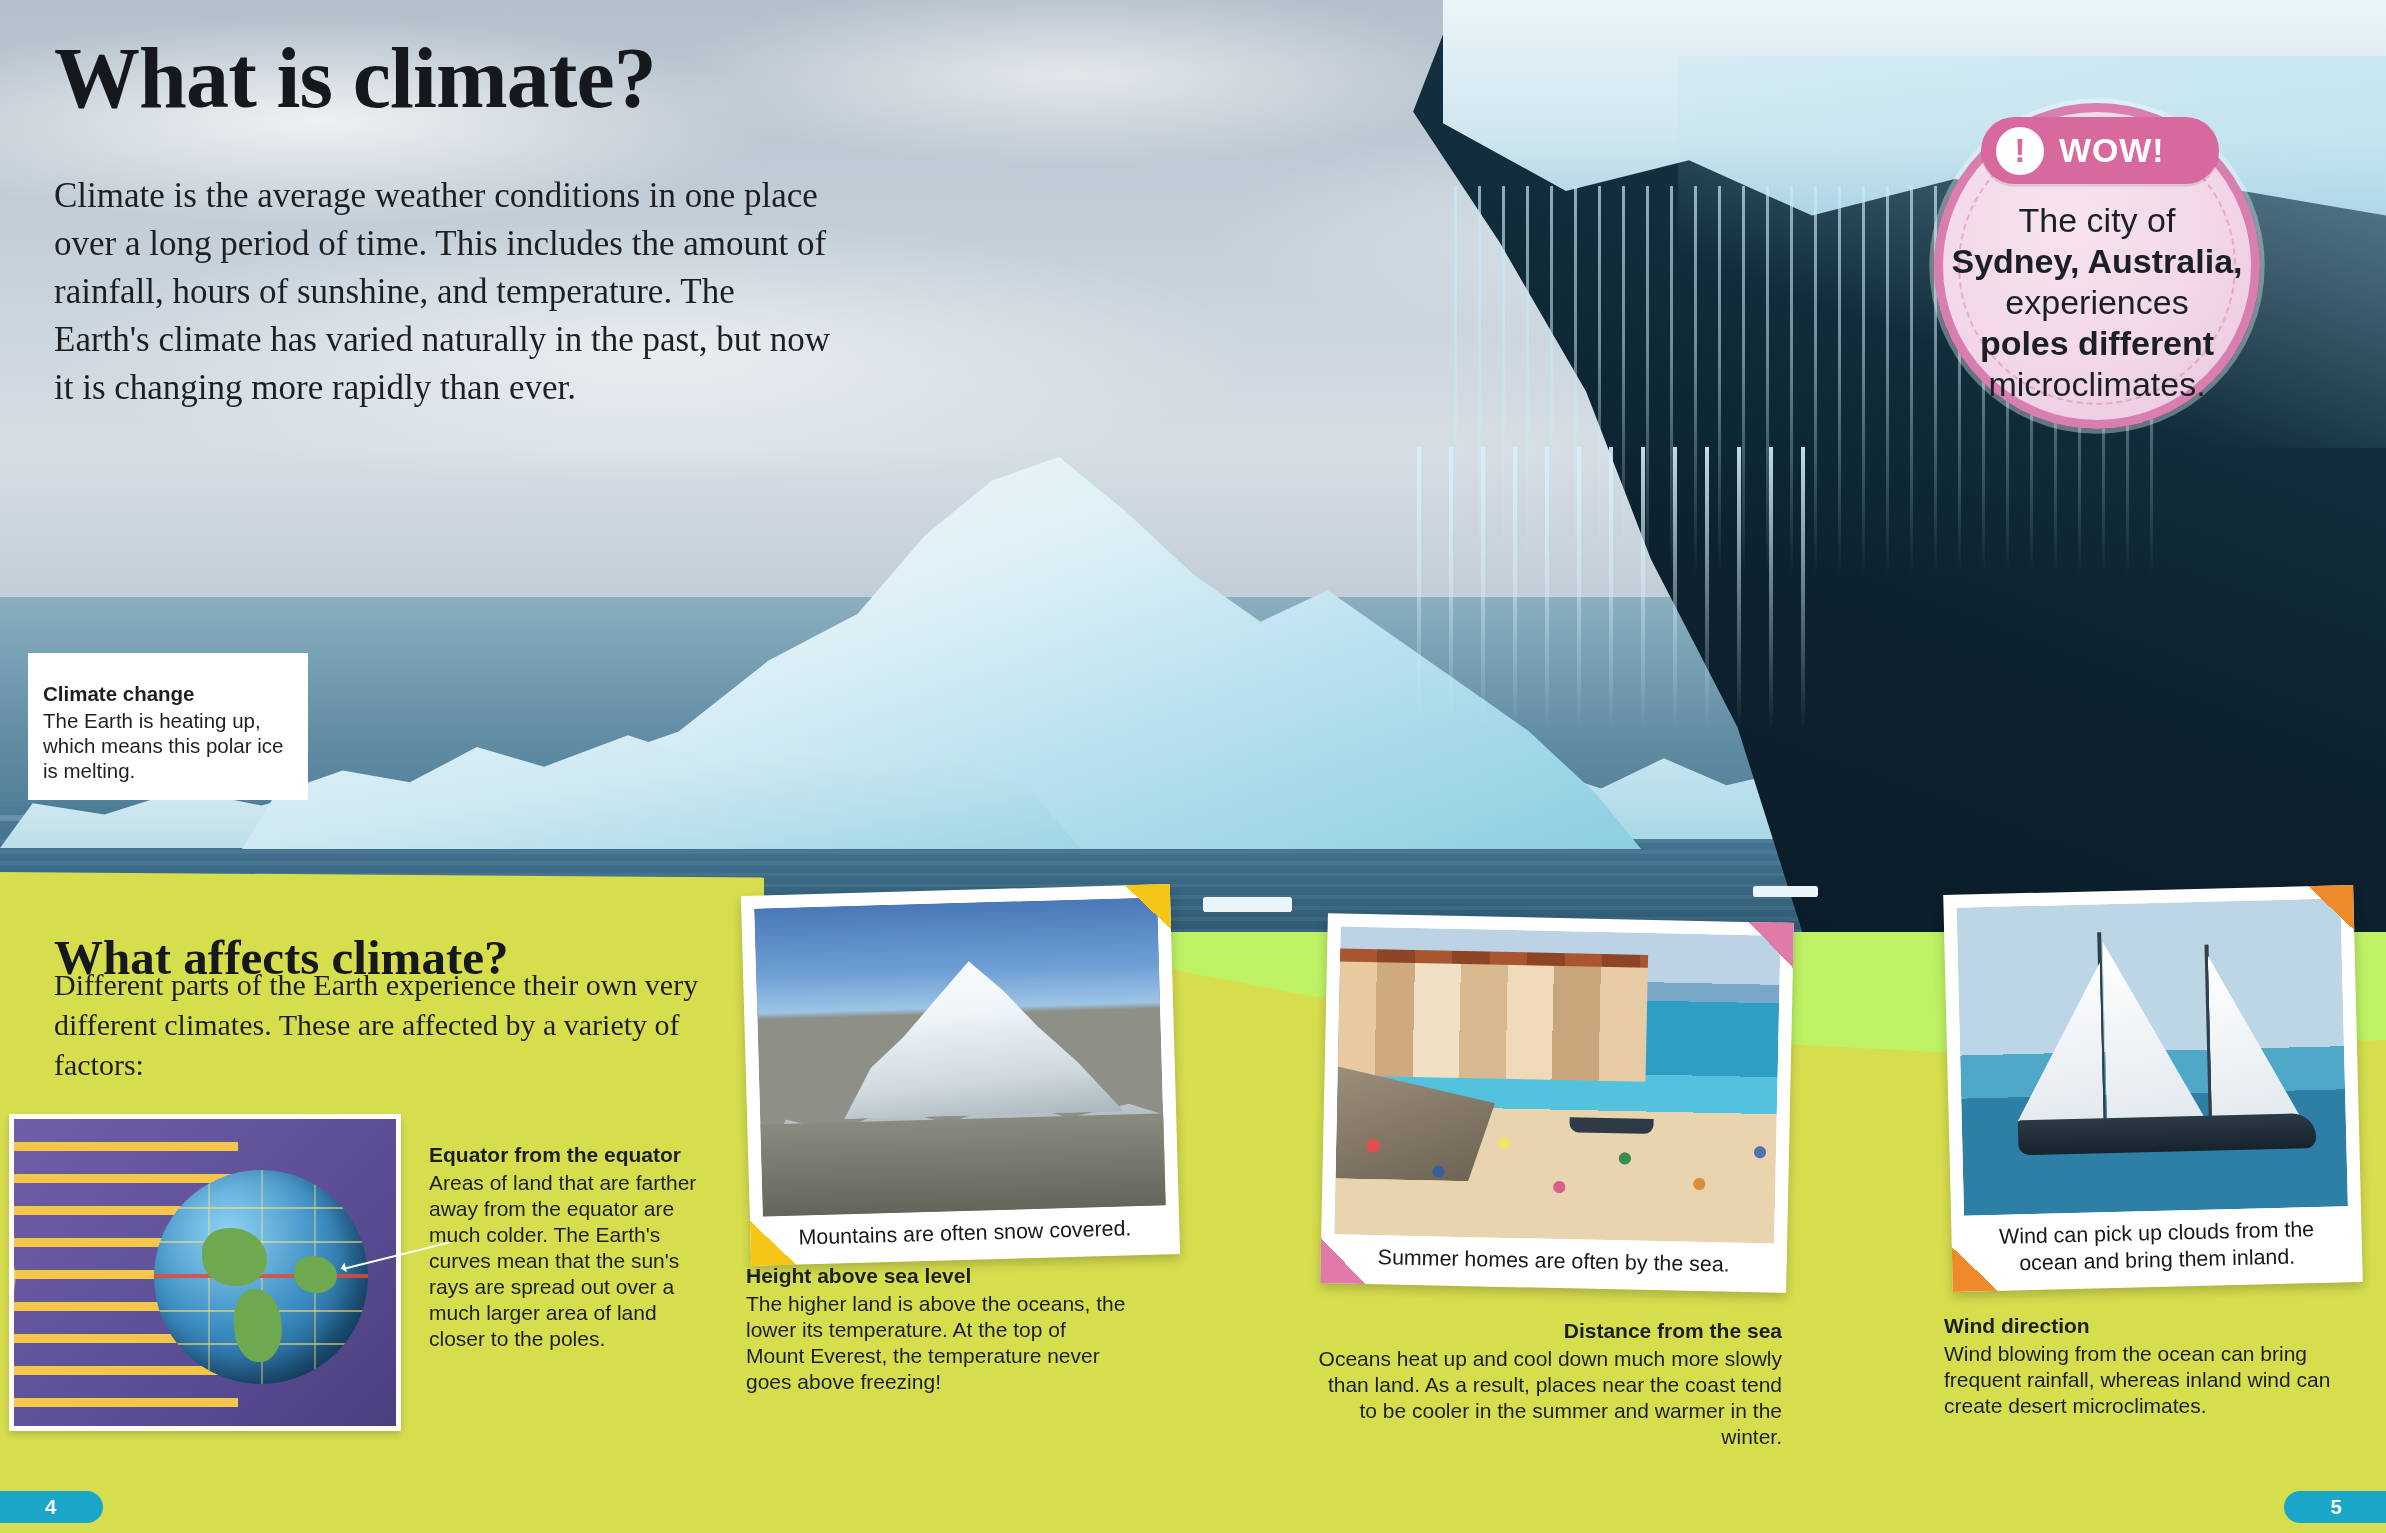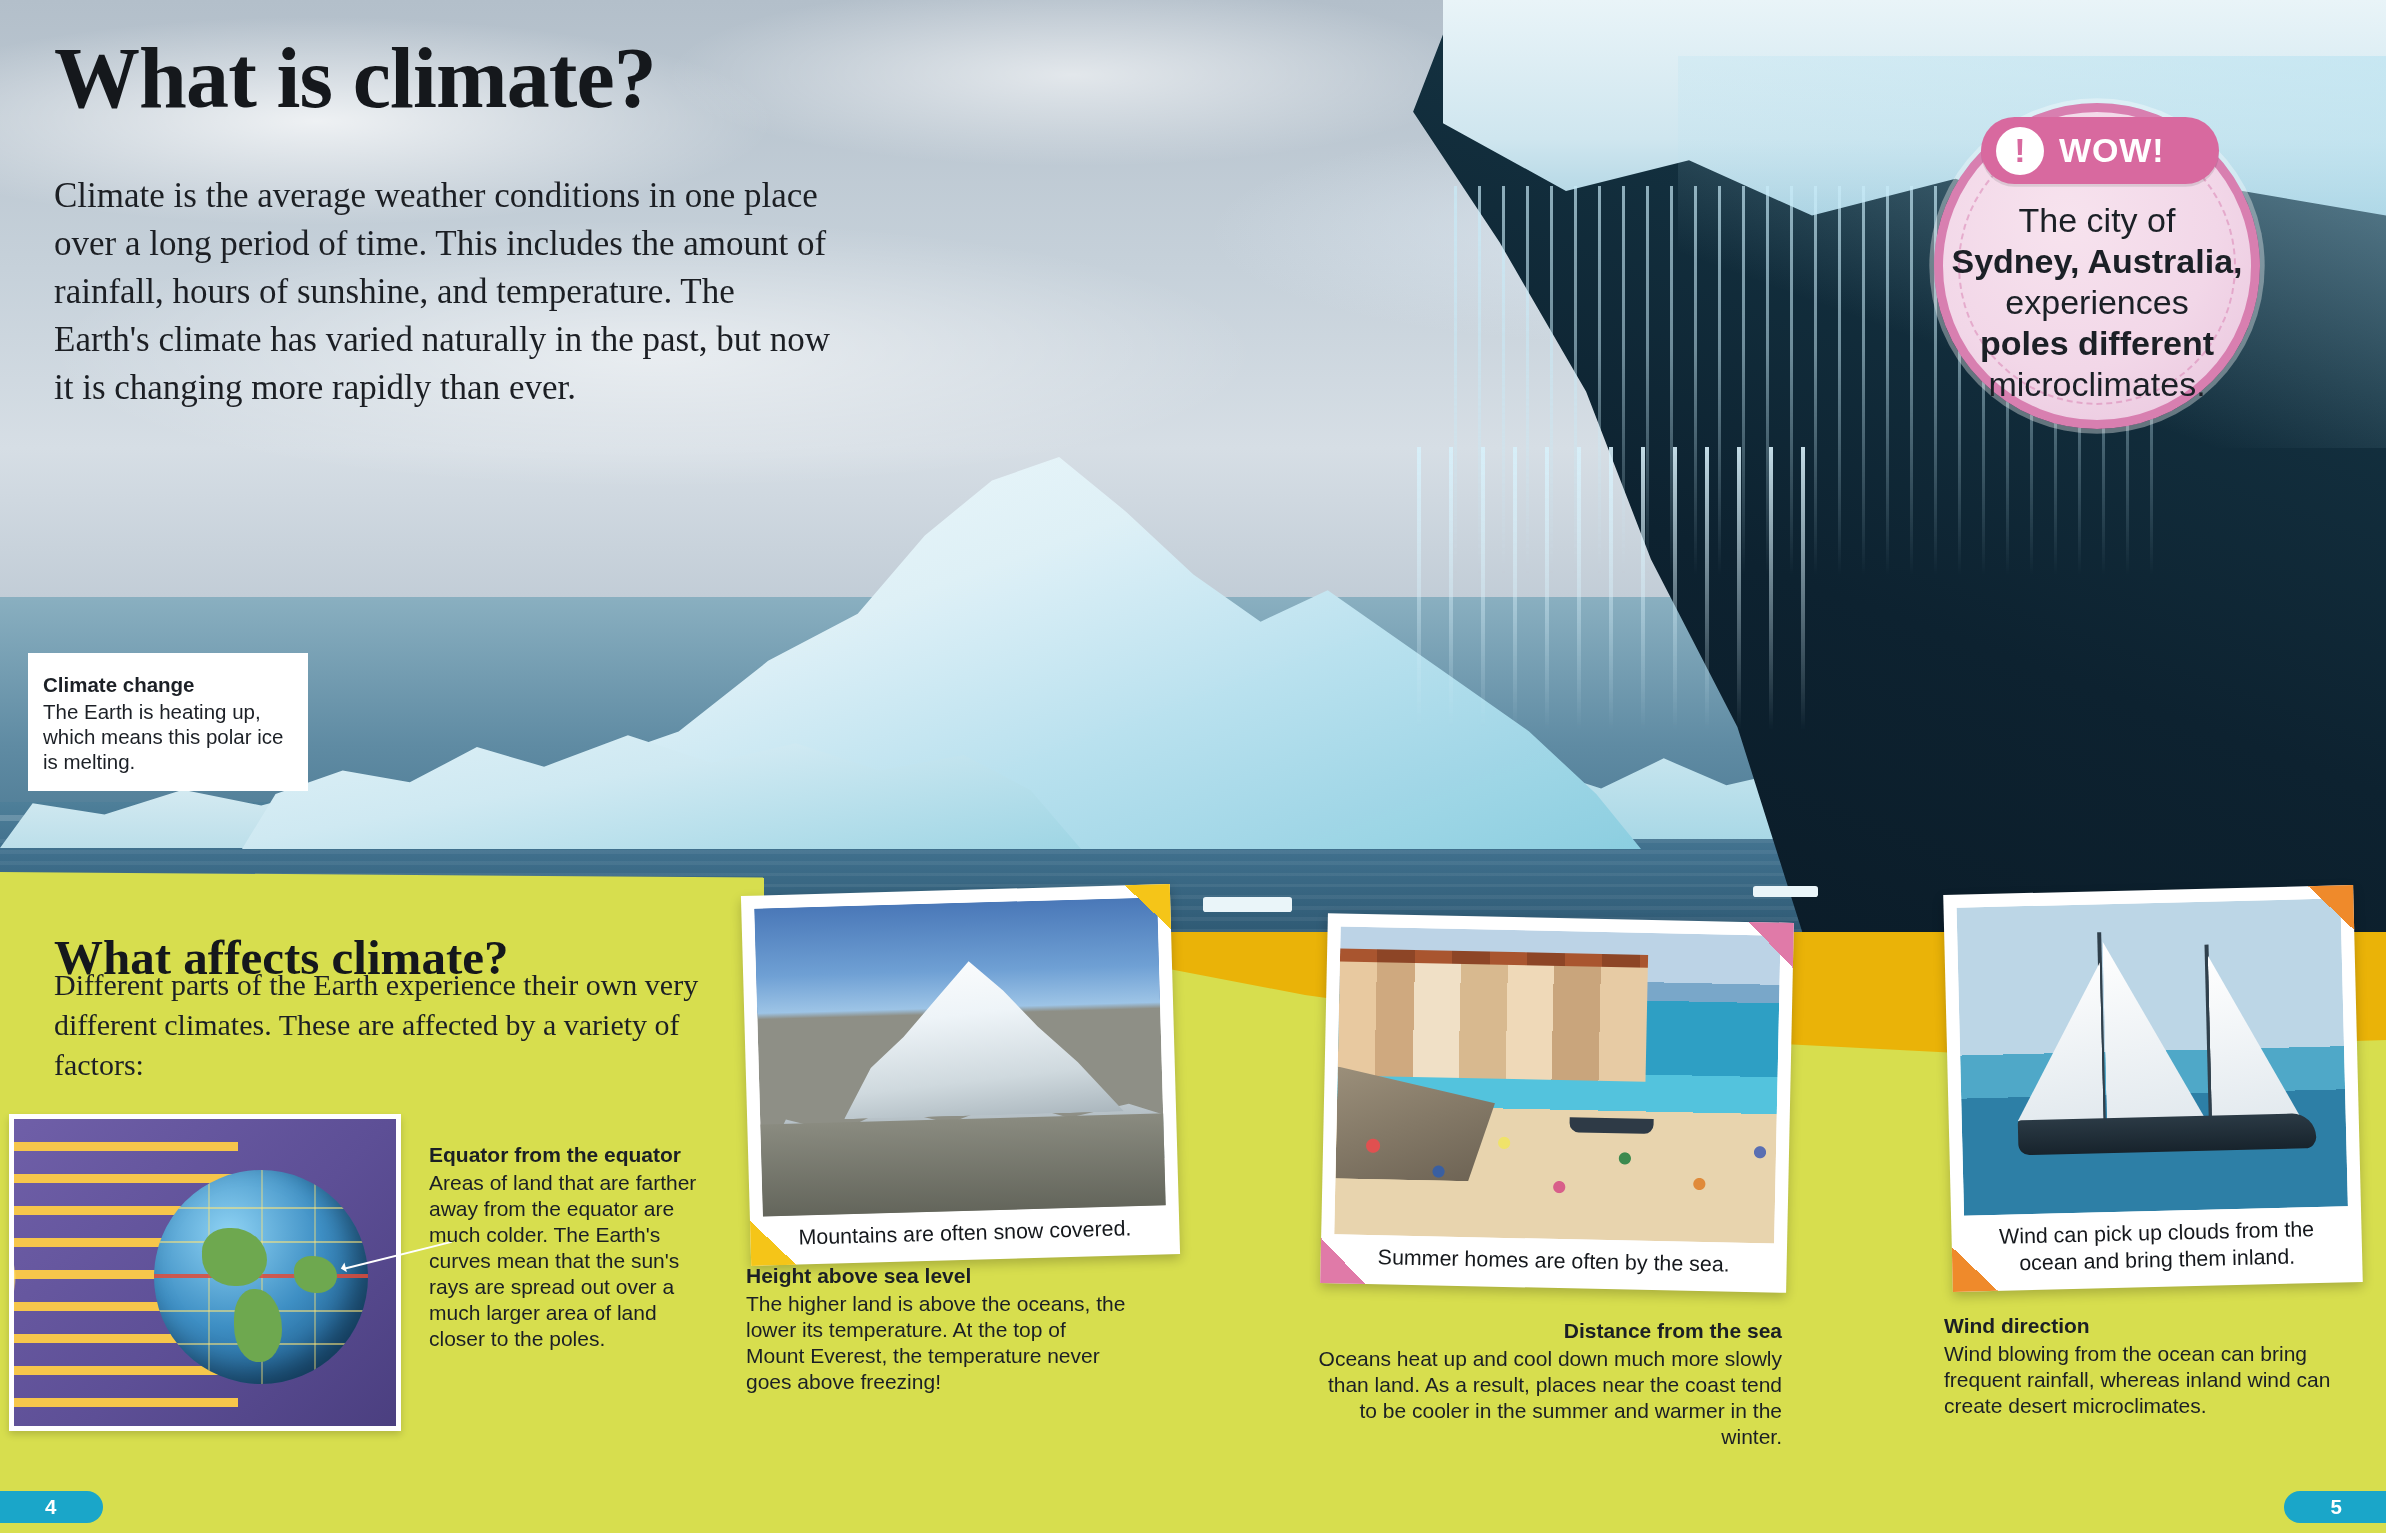--- a/index.html
+++ b/index.html
@@ -5,21 +5,21 @@
   * { box-sizing: border-box; margin: 0; padding: 0; }
   body {
     width: 2387px; height: 1534px;
     font-family: "Liberation Sans", sans-serif;
     background: #d9e04a;
     overflow: hidden;
     position: relative;
   }
   .page {
     position: absolute; inset: 0;
-    background: #eab308;
+    background: #bef264;
     border-radius: 23px;
   }
 
   
   .hero {
     position: absolute; left: 0; top: 0; width: 2387px; height: 932px;
     overflow: hidden;
     background: linear-gradient(#9fb0c0 0%, #b9c6d2 32%, #cdd8e0 48%, #8fb4c4 62%, #5f8ba3 80%, #3d6b86 100%);
   }
   .sky {
@@ -139,21 +139,21 @@
   }
   .wow-text{
     position:absolute; left:1948px; top:200px; width:298px;
     text-align:center; font-size:34px; line-height:41px; color:#1b2026;
     font-family:"Liberation Sans", sans-serif;
   }
   .wow-text b{ font-weight:700; }
 
   
   .caption-box{
-    position:absolute; left:28px; top:653px; width:280px; padding:19px 15px 17px 15px;
+    position:absolute; left:28px; top:653px; width:280px; padding:28px 15px 17px 15px;
     background:#ffffff;
     font-size:20.5px; line-height:25px; color:#1c2026;
   }
   .caption-box .ttl{ font-weight:700; display:block; margin-bottom:1.9px;}
 
   
   .green{
     position:absolute; left:0; top:876px; width:2387px; height:657px;
     background:#d7de4e;
     clip-path: polygon(0 17px, 280px 7.5px, 653px 28px, 1044px 69px, 1305px 119px, 1585px 158px, 1958px 177px, 2387px 164px, 2387px 657px, 0 657px);

